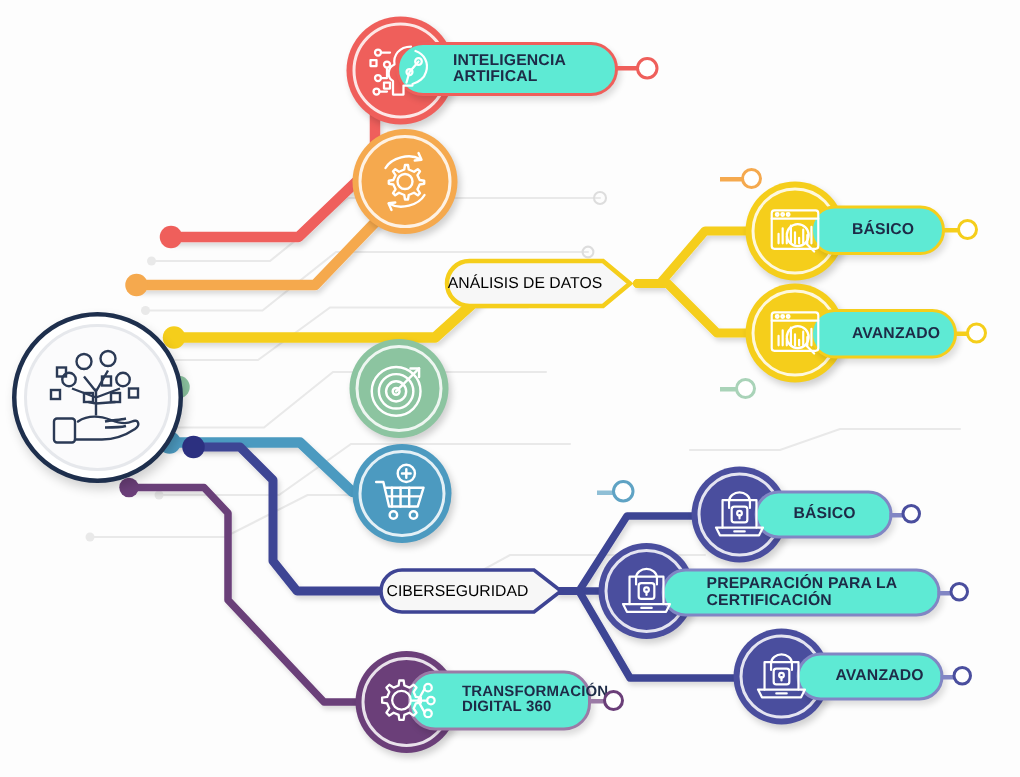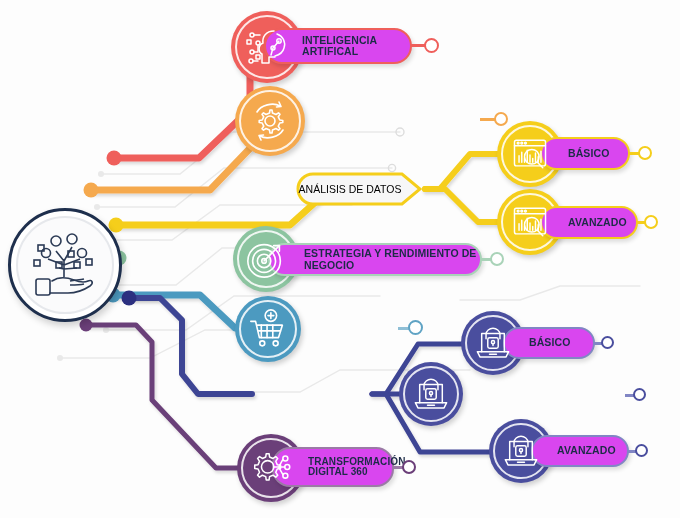--- a/index.html
+++ b/index.html
@@ -3,21 +3,21 @@
 <meta charset="utf-8">
 <style>
   html,body{margin:0;padding:0;background:#ffffff;}
   body{width:680px;height:518px;overflow:hidden;
        font-family:"Liberation Sans",sans-serif;}
   #stage{position:relative;width:680px;height:518px;background:#fdfdfd;}
   svg.layer{position:absolute;left:0;top:0;width:680px;height:518px;}
 
   
   .pill{position:absolute;display:flex;align-items:center;
-        background:#d946ef;border:2px solid #cccccc;
+        background:#5eead4;border:2px solid #cccccc;
         box-sizing:border-box;
         box-shadow:2px 3px 4px rgba(0,0,0,.13);}
   .pill .txt{font-weight:bold;color:#1d2b47;letter-spacing:.1px;
              line-height:1.05;white-space:pre-line;}
 
   
   .pill.round{border-radius:18px;}
   .chevwrap{position:absolute;}
   .chevwrap .chevbg{position:absolute;left:0;top:0;width:100%;height:100%;}
 
@@ -326,36 +326,43 @@
   </div>
   <div class="stub" style="left:628px;top:152px;width:12px;background:#F5CE1B;"></div>
   <div class="endp" style="left:638px;top:146px;width:14px;height:14px;border:2.5px solid #F5CE1B;"></div>
 
   <div class="pill round" style="left:540px;top:206px;width:98px;height:33px;border-color:#F5CE1B;padding-left:26px;">
     <span class="txt" style="font-size:10.5px;">AVANZADO</span>
   </div>
   <div class="stub" style="left:636px;top:221px;width:10px;background:#F5CE1B;"></div>
   <div class="endp" style="left:644px;top:215px;width:14px;height:14px;border:2.5px solid #F5CE1B;"></div>
 
-  <div class="pill round" style="left:268px;top:243px;width:214px;height:33px;border-color:#A9D3B8;padding-left:34px;">
-    <span class="txt" style="font-size:10.5px;">ESTRATEGIA Y RENDIMIENTO DE NEGOCIO</span>
-  </div>
   <div class="stub" style="left:480px;top:258px;width:12px;background:#A9D3B8;"></div>
   <div class="endp" style="left:490px;top:252px;width:14px;height:14px;border:2.5px solid #A9D3B8;"></div>
 
   <div class="stub" style="left:398px;top:327px;width:12px;background:#8FBFD6;"></div>
   <div class="endp" style="left:408px;top:320px;width:15px;height:15px;border:2.5px solid #5FA3C4;"></div>
 
+  <div class="chevwrap" style="left:252px;top:378px;width:124px;height:32px;">
+    <svg class="chevbg" viewBox="0 0 124 32" preserveAspectRatio="none">
+      <path d="M16,2 L104,2 L122,16 L104,30 L16,30 A14,14 0 0,1 16,2 Z" fill="#f7f7f7" stroke="#3E4494" stroke-width="2.4"></path>
+    </svg>
+    <span class="txt" style="position:absolute;left:0;top:0;width:106px;height:32px;
+          display:flex;align-items:center;justify-content:center;font-size:10.5px;">CIBERSEGURIDAD</span>
+  </div>
 
   <div class="pill round" style="left:503px;top:327px;width:92px;height:32px;border-color:#8186C4;padding-left:24px;">
     <span class="txt" style="font-size:10.5px;">BÁSICO</span>
   </div>
   <div class="stub" style="left:593px;top:342px;width:10px;background:#8186C4;"></div>
   <div class="endp" style="left:601px;top:336px;width:13px;height:13px;border:2.2px solid #4A4E9E;"></div>
 
+  <div class="pill round" style="left:441px;top:379px;width:186px;height:32px;border-color:#8186C4;padding-left:28px;">
+    <span class="txt" style="font-size:10.5px;">PREPARACIÓN PARA LA CERTIFICACIÓN</span>
+  </div>
   <div class="stub" style="left:625px;top:394px;width:10px;background:#8186C4;"></div>
   <div class="endp" style="left:633px;top:388px;width:13px;height:13px;border:2.2px solid #4A4E9E;"></div>
 
   <div class="pill round" style="left:531px;top:435px;width:98px;height:32px;border-color:#8186C4;padding-left:24px;">
     <span class="txt" style="font-size:10.5px;">AVANZADO</span>
   </div>
   <div class="stub" style="left:627px;top:450px;width:10px;background:#8186C4;"></div>
   <div class="endp" style="left:635px;top:444px;width:13px;height:13px;border:2.2px solid #4A4E9E;"></div>
 
   <div class="pill round" style="left:272px;top:447px;width:122px;height:40px;border-color:#9B7AA6;padding-left:34px;">

